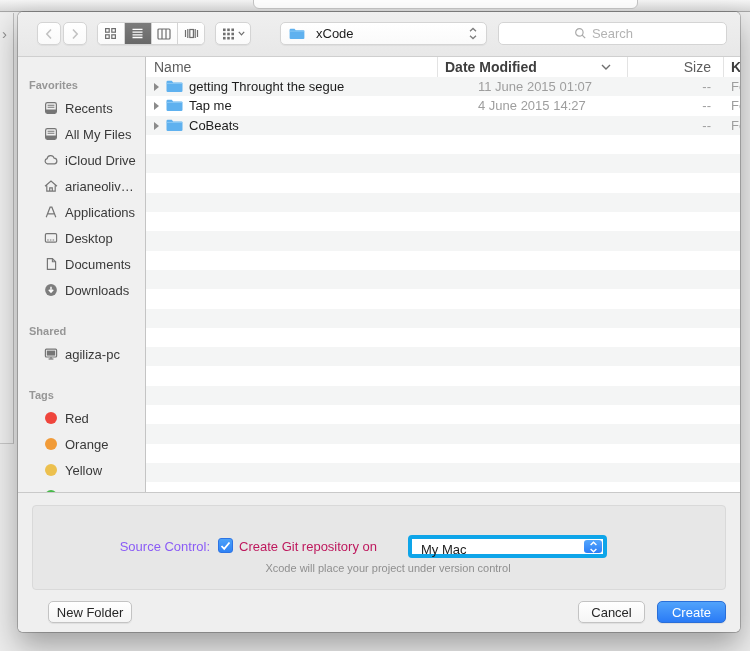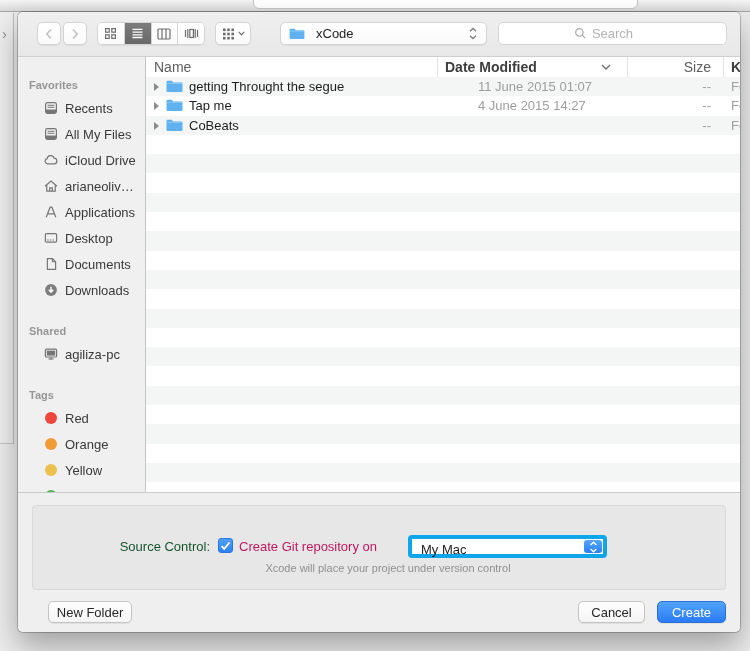--- a/index.html
+++ b/index.html
@@ -83,21 +83,21 @@
   .f-name { position:absolute; left:43px; top:2px; color:#1d1d1d; white-space:nowrap; }
   .f-date { position:absolute; left:299px; top:2px; color:#9e9e9e;margin-left:33px; }
   .f-size { position:absolute; left:481px; top:2px; width:84px; text-align:right; color:#9e9e9e; }
   .f-kind { position:absolute; left:585px; top:2px; color:#9e9e9e; white-space:nowrap; }
 
   
   .bottom { position:absolute; left:0; right:0; bottom:0; height:140px;
     background:#efefef; border-top:1px solid #c9c9c9; border-radius:0 0 5px 5px; }
   .panel { position:absolute; left:14px; top:12px; width:694px; height:85px;
     background:#e7e7e7; border:1px solid #d9d9d9; border-radius:4px; }
-  .sc-label { position:absolute; left:0; top:46px; width:192px; text-align:right; color:#14532d; }
+  .sc-label { position:absolute; left:0; top:46px; width:192px; text-align:right; color:#8b5cf6; }
   .checkbox { position:absolute; left:200px; top:45px; width:15px; height:15px;
     border-radius:3px; border:1px solid #bbb; background:#fff; }
   .checkbox[data-checked="true"] { background:linear-gradient(#4ba1f9,#2f82f5); border-color:#2d74e4; }
   .checkbox svg { position:absolute; left:1px; top:2px; display:none; }
   .checkbox[data-checked="true"] svg { display:block; }
   .cb-label { position:absolute; left:221px; top:46px; color:#be185d; }
   .popup { position:absolute; left:390px; top:42px; width:199px; height:23px;
     background:#fff; border:4px solid #0ea5e9; border-radius:4px; }
   .popup .value { position:absolute; left:9px; top:3px; color:#1c1c1c; }
   .popup .cap { position:absolute; right:1px; top:1px; bottom:1px; width:18px;

